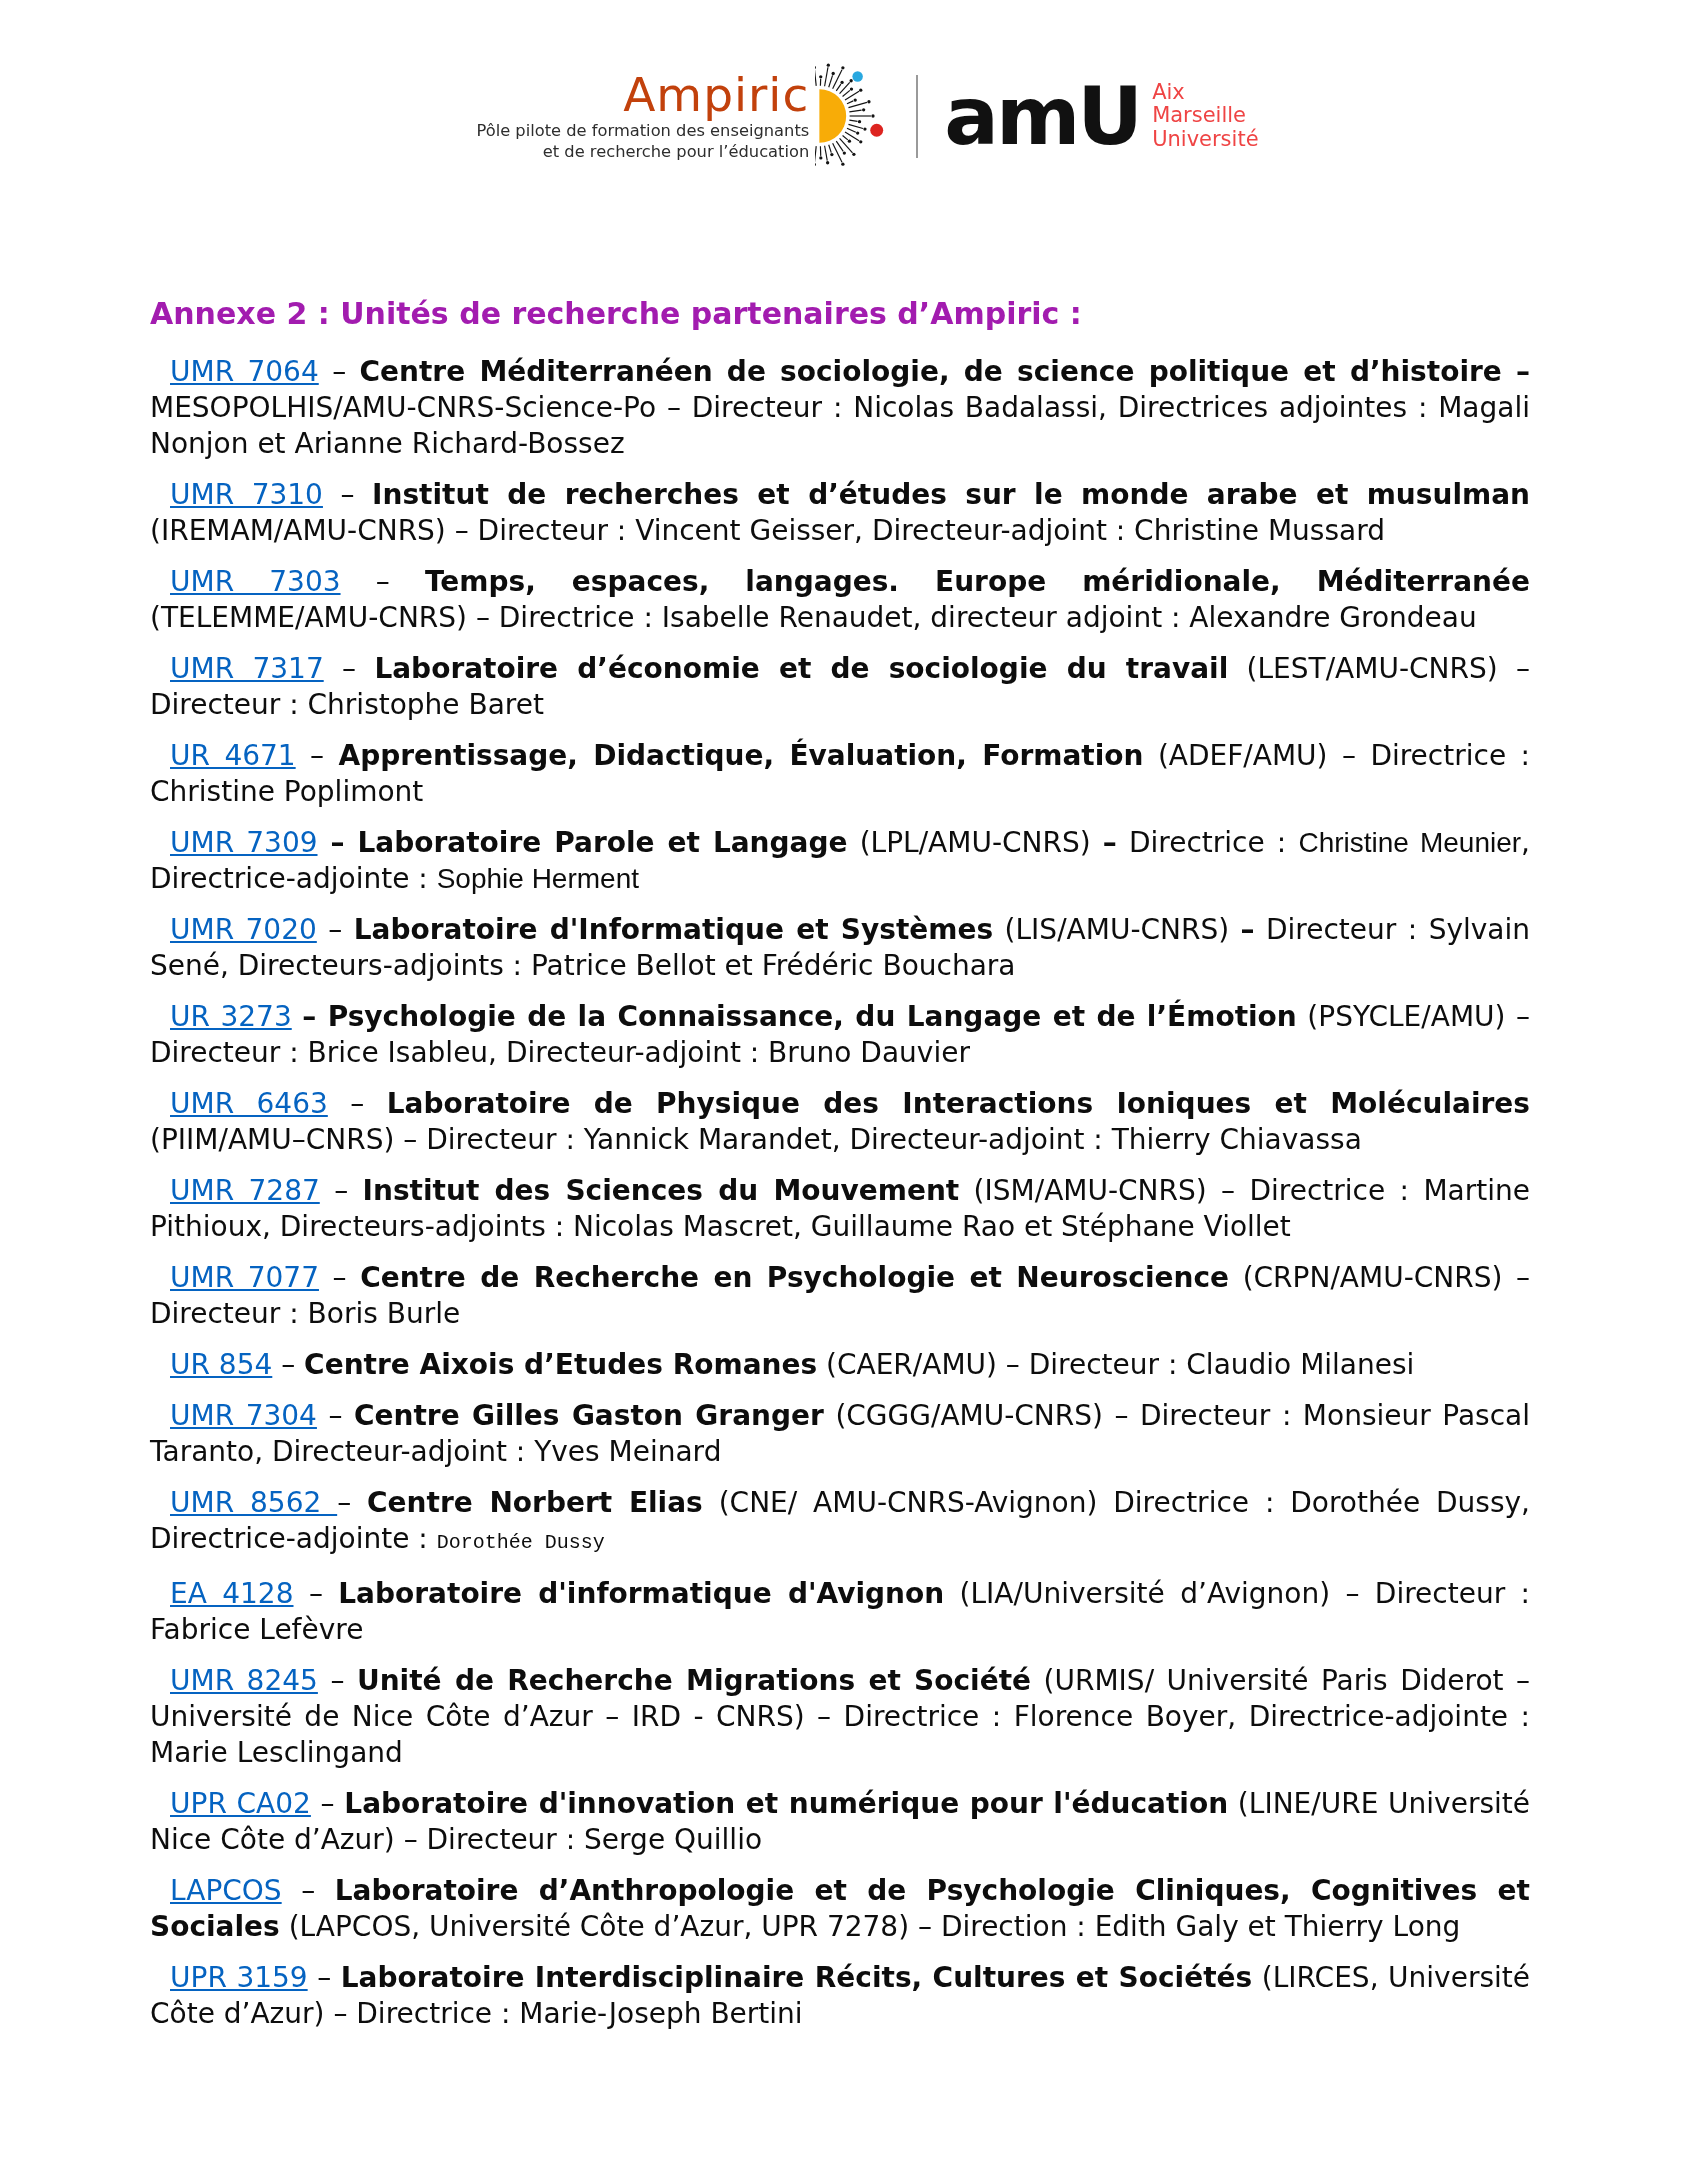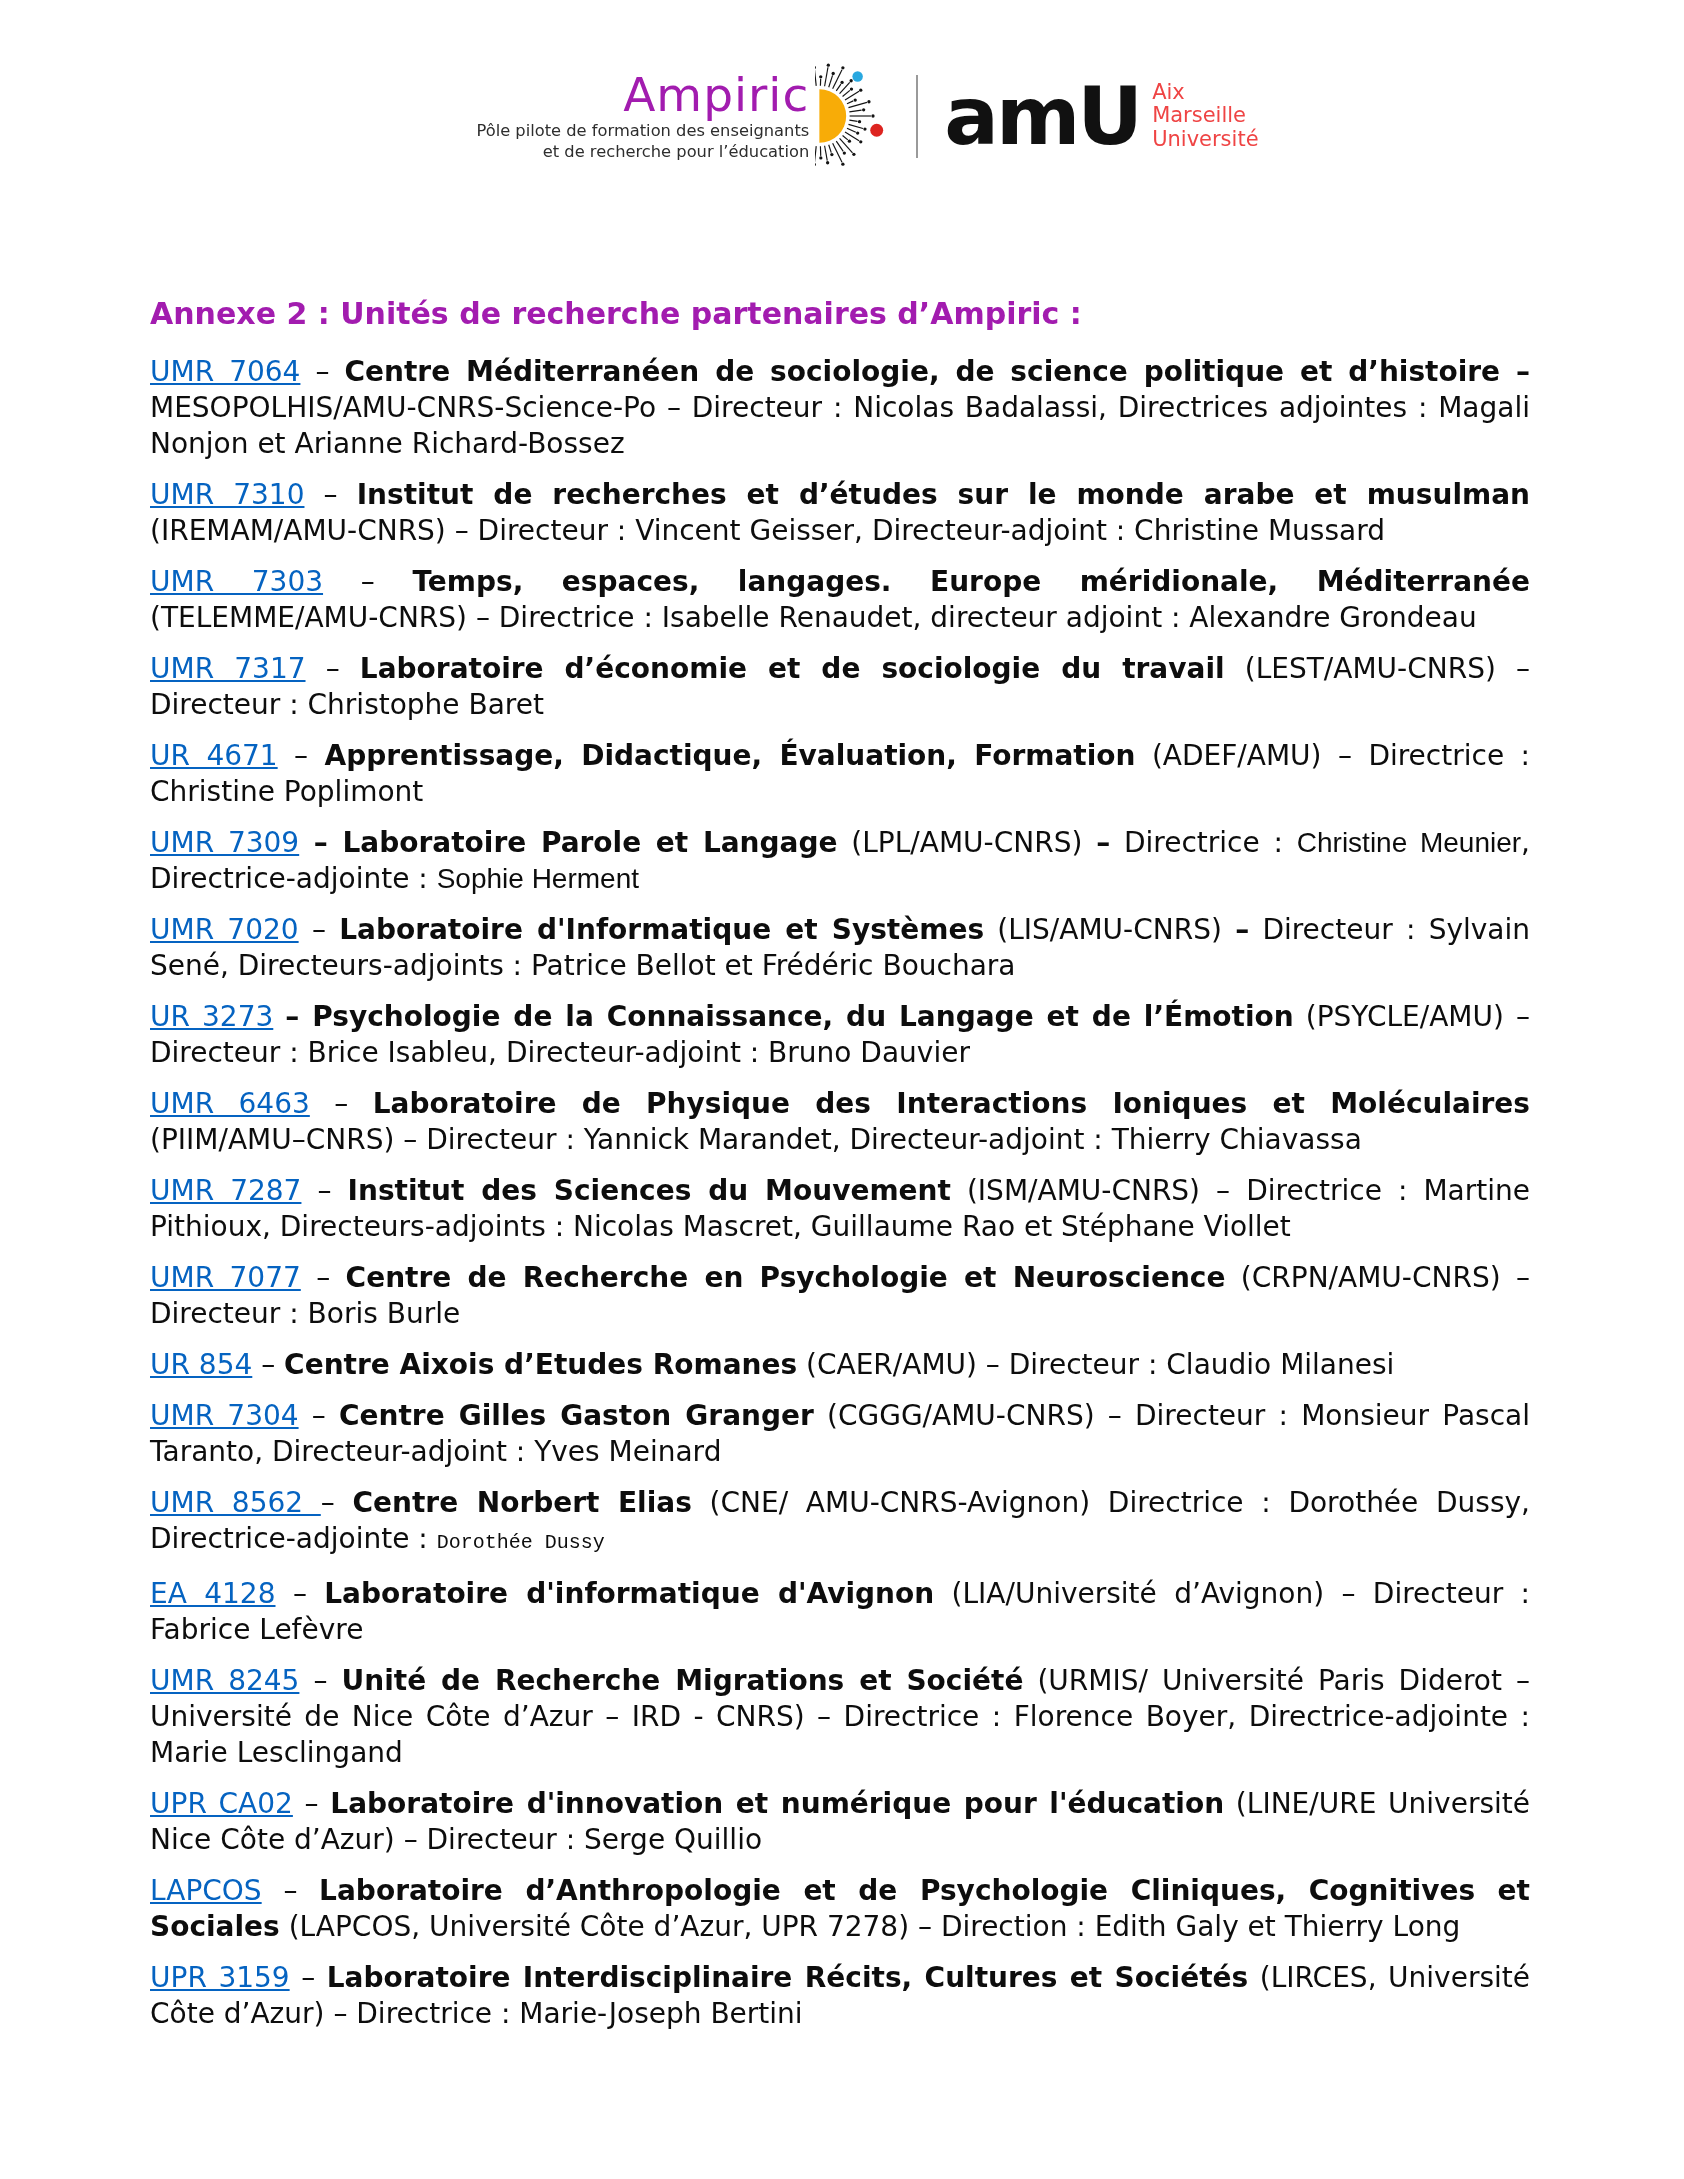--- a/index.html
+++ b/index.html
@@ -11,21 +11,21 @@
   }
   .page { padding: 38px 154px 0 150px; box-sizing: border-box; }
 
   
   .logos {
     display: flex; align-items: center; justify-content: center;
     padding-left: 55px; height: 156px;
   }
   .ampiric-textblock { text-align: right; margin-right: 6px; }
   .ampiric-name {
-    font-size: 47px; letter-spacing: 1px; color: #a21caf;
+    font-size: 47px; letter-spacing: 1px; color: #c2410c;
     line-height: 1.05; font-weight: 400;
   }
   .ampiric-tagline {
     font-size: 16.3px; color: #2e2e2e; line-height: 1.25; margin-top: 2px;
   }
   .sun-svg { display: block; }
   .logo-divider {
     width: 2px; height: 83px; background: #9a9a9a;
     margin: 0 26px 0 18px;
   }
@@ -50,20 +50,21 @@
   #entries { margin-top: 21px; }
   p.entry {
     margin: 0 0 15px 0;
     font-size: 28px; line-height: 36px;
     text-align: justify;
   }
   .unit-link {
     color: var(--link, #0563C1);
     text-decoration: underline;
     cursor: pointer;
+    margin-left: 20px;
   }
   .run { font-weight: normal; }
   .run-bold { font-weight: bold; }
   .run-alt { font-family: "Liberation Sans", sans-serif; }
   .run-alt-lg { font-family: Liberation Mono, monospace; font-size: 20px; }
 </style>
 </head>
 <body>
 
 <div class="page">

